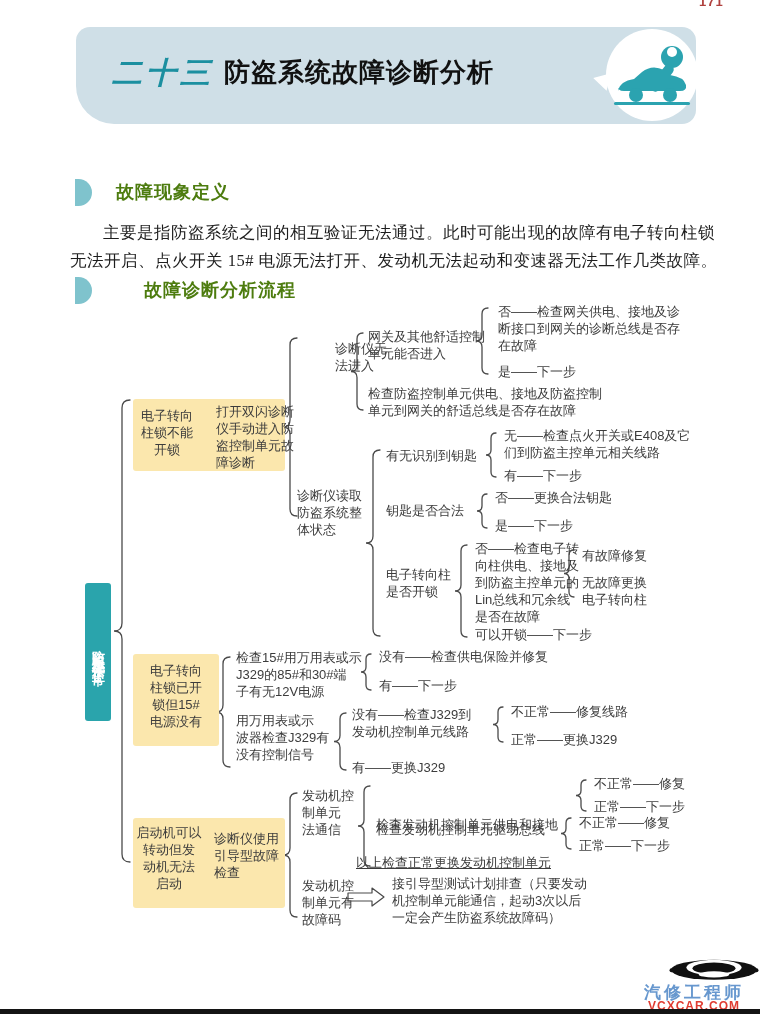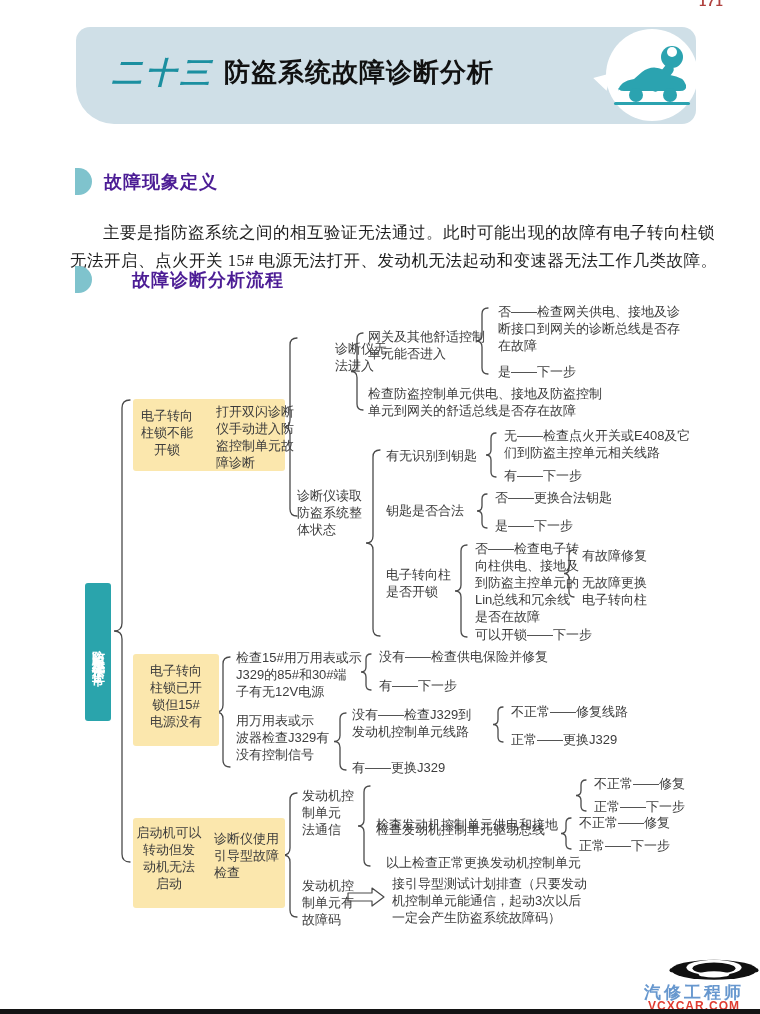--- a/index.html
+++ b/index.html
@@ -15,21 +15,21 @@
   .chapno{position:absolute;left:36px;top:26px;font-size:30px;font-weight:bold;color:#1b8fa0;
           font-family:"Liberation Serif",serif;font-style:italic;letter-spacing:4px;}
   .chaptitle{position:absolute;left:148px;top:28px;font-size:26px;font-weight:bold;color:#111;letter-spacing:1px;}
   .bubble{position:absolute;left:530px;top:2px;width:92px;height:92px;background:#fff;border-radius:50%;}
   .bubble-tail{position:absolute;left:-13px;top:42px;width:0;height:0;border-top:9px solid transparent;
           border-bottom:9px solid transparent;border-right:16px solid #fff;transform:rotate(14deg);}
 
   
   .sect{position:absolute;left:75px;display:flex;align-items:center;}
   .bullet{width:17px;height:27px;background:#7fc3cd;border-radius:0 14px 14px 0;margin-right:12px;}
-  .sect h2{margin:0;font-size:18px;font-weight:bold;color:#4c1d95;letter-spacing:1px;}
+  .sect h2{margin:12px;font-size:18px;font-weight:bold;color:#4d7c0f;letter-spacing:1px;}
 
   .bodytext{position:absolute;left:70px;top:202px;width:648px;font-size:16.5px;line-height:28px;
             color:#1d1d1d;text-indent:2em;font-family:"Liberation Serif",serif;letter-spacing:.5px;}
 
   
   .fc{position:absolute;white-space:pre-line;font-size:13px;line-height:17px;color:#3c3c3c;}
   .ctr{text-align:center;}
   .ybox{position:absolute;background:#fbe7ad;border-radius:3px;}
   .rootbox{position:absolute;left:85px;top:583px;width:26px;height:138px;background:#2aa4ac;border-radius:3px;
            display:flex;align-items:center;justify-content:center;}
@@ -183,21 +183,21 @@
 
     <div class="fc" style="left:302px;top:787px;">发动机控
 制单元
 法通信</div>
     <div class="fc" style="left:376px;top:816px;">检查发动机控制单元供电和接地</div>
     <div class="fc" style="left:594px;top:775px;">不正常——修复</div>
     <div class="fc" style="left:594px;top:798px;">正常——下一步</div>
     <div class="fc" style="left:376px;top:821px;">检查发动机控制单元驱动总线</div>
     <div class="fc" style="left:579px;top:814px;">不正常——修复</div>
     <div class="fc" style="left:579px;top:837px;">正常——下一步</div>
-    <div class="fc" style="left:386px;top:854px;">以上检查正常更换发动机控制单元</div>
+    <div class="fc" style="left:356px;top:854px;text-decoration:underline;">以上检查正常更换发动机控制单元</div>
     <div class="fc" style="left:302px;top:877px;">发动机控
 制单元有
 故障码</div>
     <div class="fc" style="left:392px;top:875px;">接引导型测试计划排查（只要发动
 机控制单元能通信，起动3次以后
 一定会产生防盗系统故障码）</div>
   </div>
 
   <div>
     <svg class="wm-car" width="92" height="36" viewBox="0 0 120 46">

